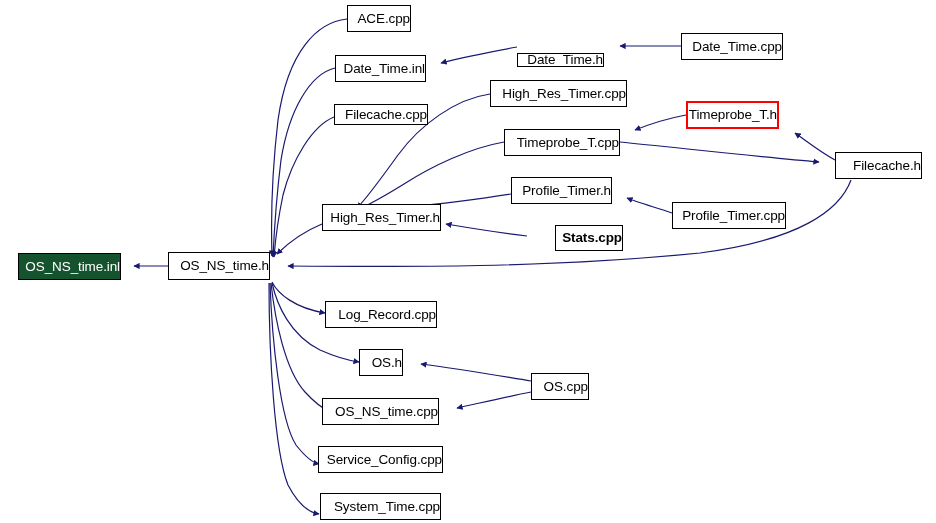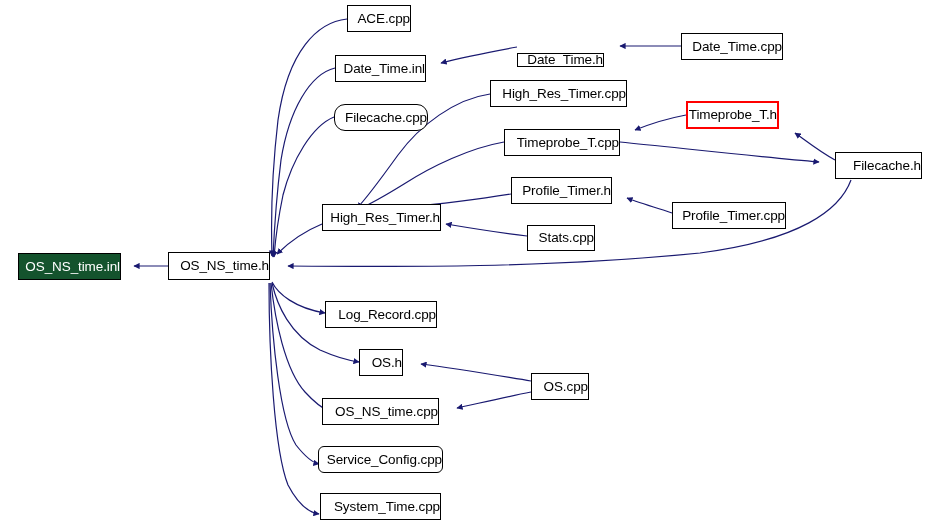--- a/index.html
+++ b/index.html
@@ -92,51 +92,51 @@
       </div>
       <div class="gnode" style="left: 168px; top: 252px; width: 102px; height: 28px;">
         <span class="nlabel">OS_NS_time.h</span>
       </div>
       <div class="gnode" style="left: 347px; top: 5px; width: 64px; height: 27px;">
         <span class="nlabel">ACE.cpp</span>
       </div>
       <div class="gnode" style="left: 335px; top: 55px; width: 91px; height: 27px;">
         <span class="nlabel">Date_Time.inl</span>
       </div>
-      <div class="gnode" style="left: 334px; top: 104px; width: 94px; height: 27px; border-radius: 11px;">
+      <div class="gnode" style="left: 334px; top: 104px; width: 94px; height: 21px;">
         <span class="nlabel">Filecache.cpp</span>
       </div>
       <div class="gnode" style="left: 322px; top: 204px; width: 119px; height: 27px;">
         <span class="nlabel">High_Res_Timer.h</span>
       </div>
       <div class="gnode" style="left: 325px; top: 301px; width: 112px; height: 27px;">
         <span class="nlabel">Log_Record.cpp</span>
       </div>
       <div class="gnode" style="left: 359px; top: 349px; width: 44px; height: 27px;">
         <span class="nlabel">OS.h</span>
       </div>
       <div class="gnode" style="left: 322px; top: 398px; width: 117px; height: 27px; padding-left: 29px;">
         <span class="nlabel">OS_NS_time.cpp</span>
       </div>
-      <div class="gnode" style="left: 318px; top: 446px; width: 125px; height: 27px; border-radius: 6px;">
+      <div class="gnode" style="left: 318px; top: 446px; width: 125px; height: 27px;">
         <span class="nlabel">Service_Config.cpp</span>
       </div>
       <div class="gnode" style="left: 320px; top: 493px; width: 121px; height: 27px;">
         <span class="nlabel">System_Time.cpp</span>
       </div>
       <div class="gnode" style="left: 490px; top: 80px; width: 137px; height: 27px;">
         <span class="nlabel">High_Res_Timer.cpp</span>
       </div>
       <div class="gnode" style="left: 504px; top: 129px; width: 116px; height: 27px;">
         <span class="nlabel">Timeprobe_T.cpp</span>
       </div>
       <div class="gnode" style="left: 511px; top: 177px; width: 101px; height: 27px;">
         <span class="nlabel">Profile_Timer.h</span>
       </div>
-      <div class="gnode" style="left: 527px; top: 225px; width: 68px; height: 26px;">
+      <div class="gnode" style="left: 555px; top: 225px; width: 68px; height: 26px; font-weight: bold;">
         <span class="nlabel">Stats.cpp</span>
       </div>
       <div class="gnode" style="left: 517px; top: 33px; width: 87px; height: 14px; margin-top: 20px;">
         <span class="nlabel">Date_Time.h</span>
       </div>
       <div class="gnode" style="left: 531px; top: 373px; width: 58px; height: 27px;">
         <span class="nlabel">OS.cpp</span>
       </div>
       <div class="gnode" style="left: 681px; top: 33px; width: 102px; height: 27px; padding-left: 36px;">
         <span class="nlabel">Date_Time.cpp</span>

